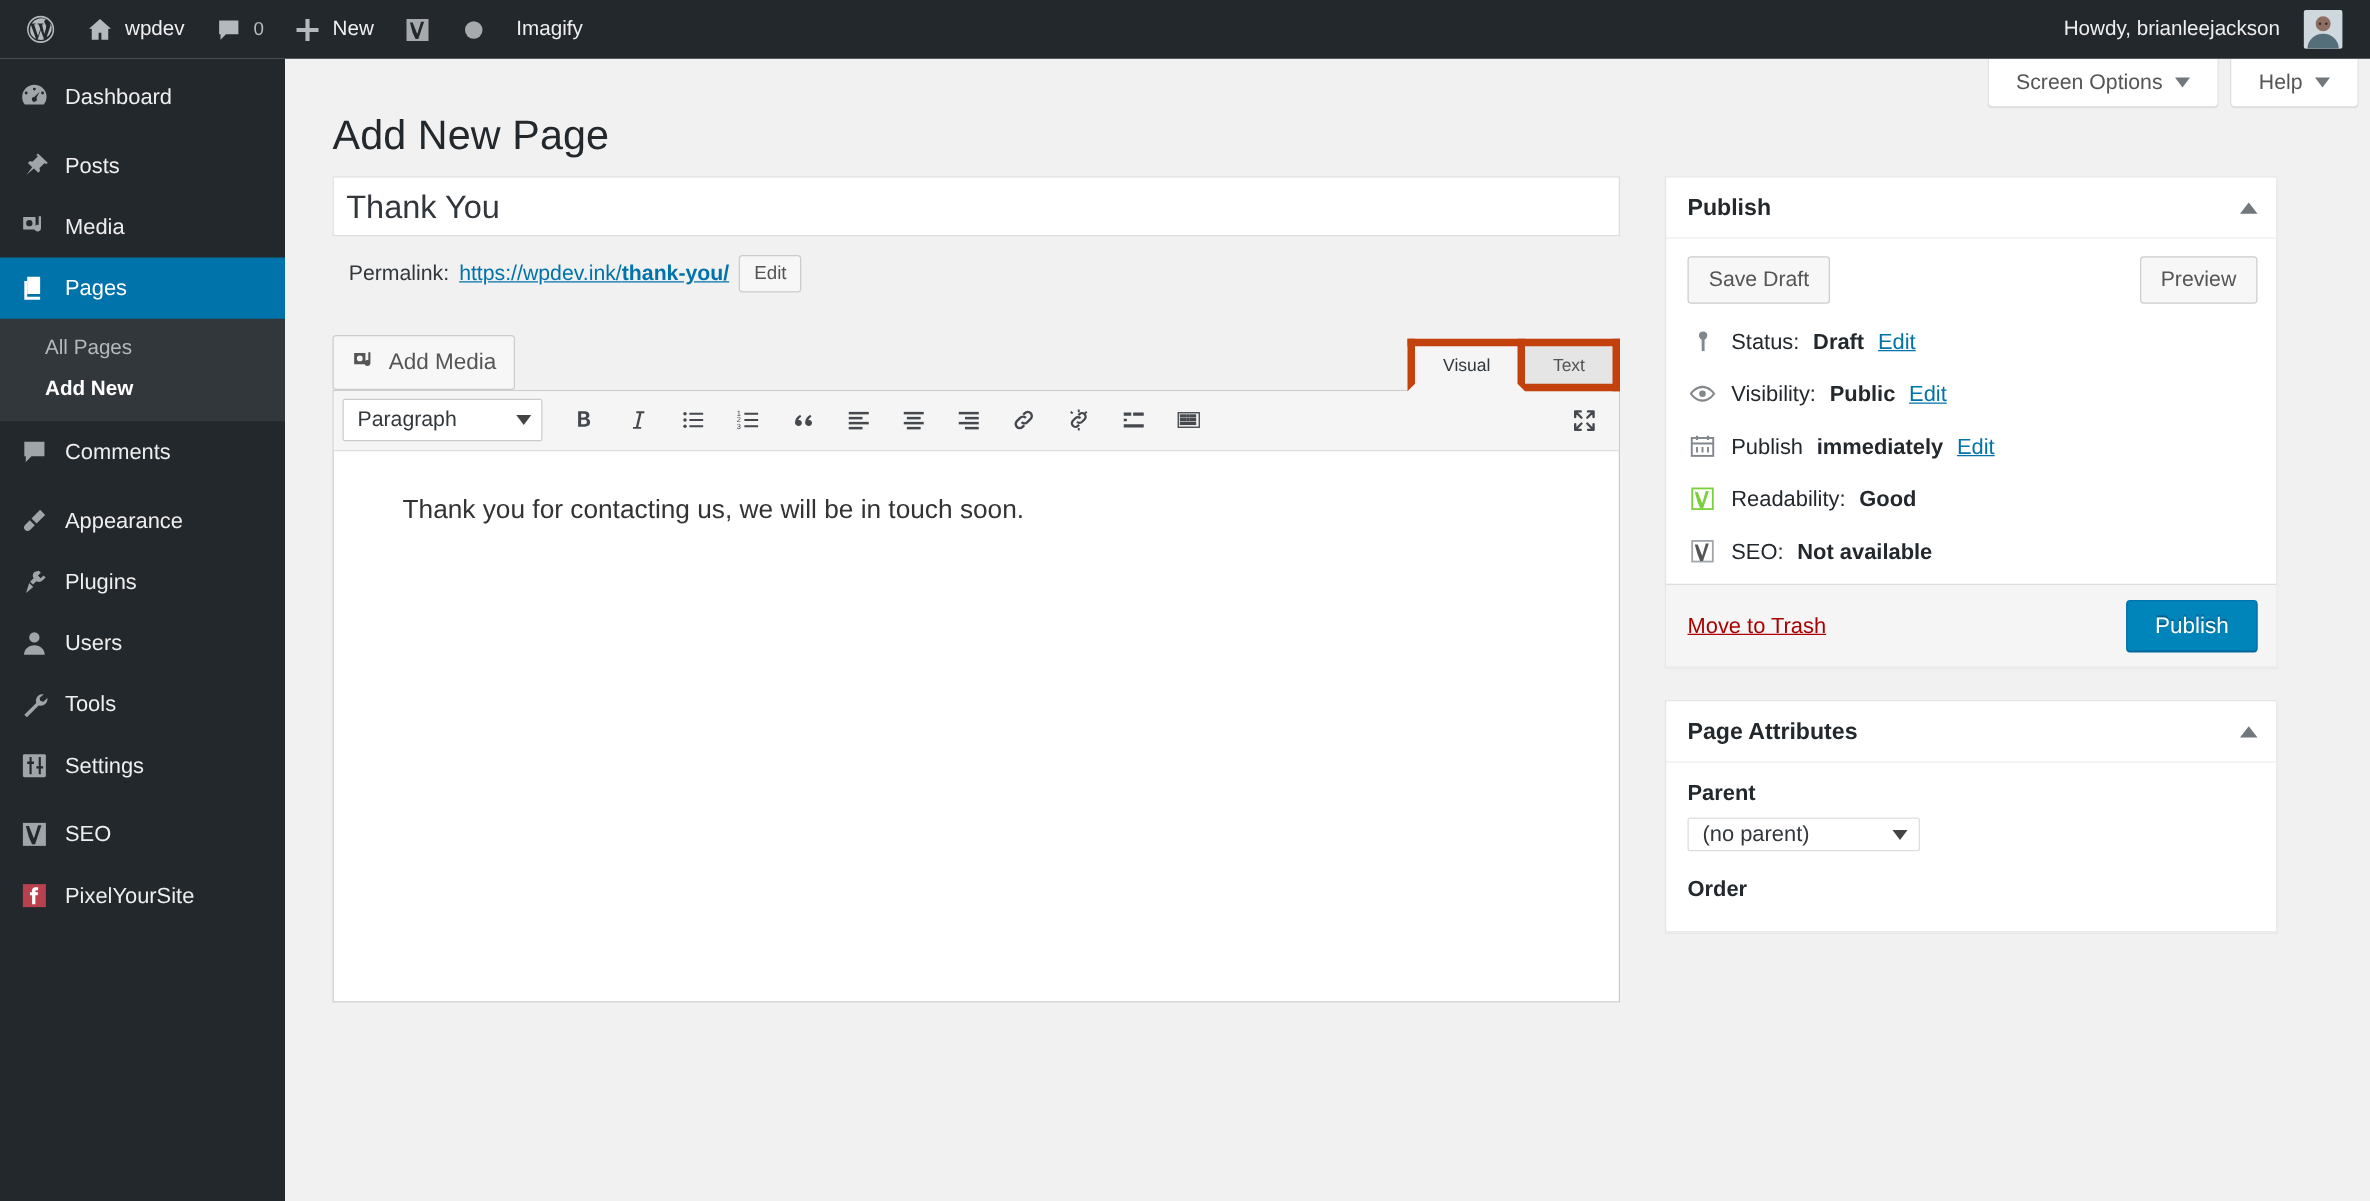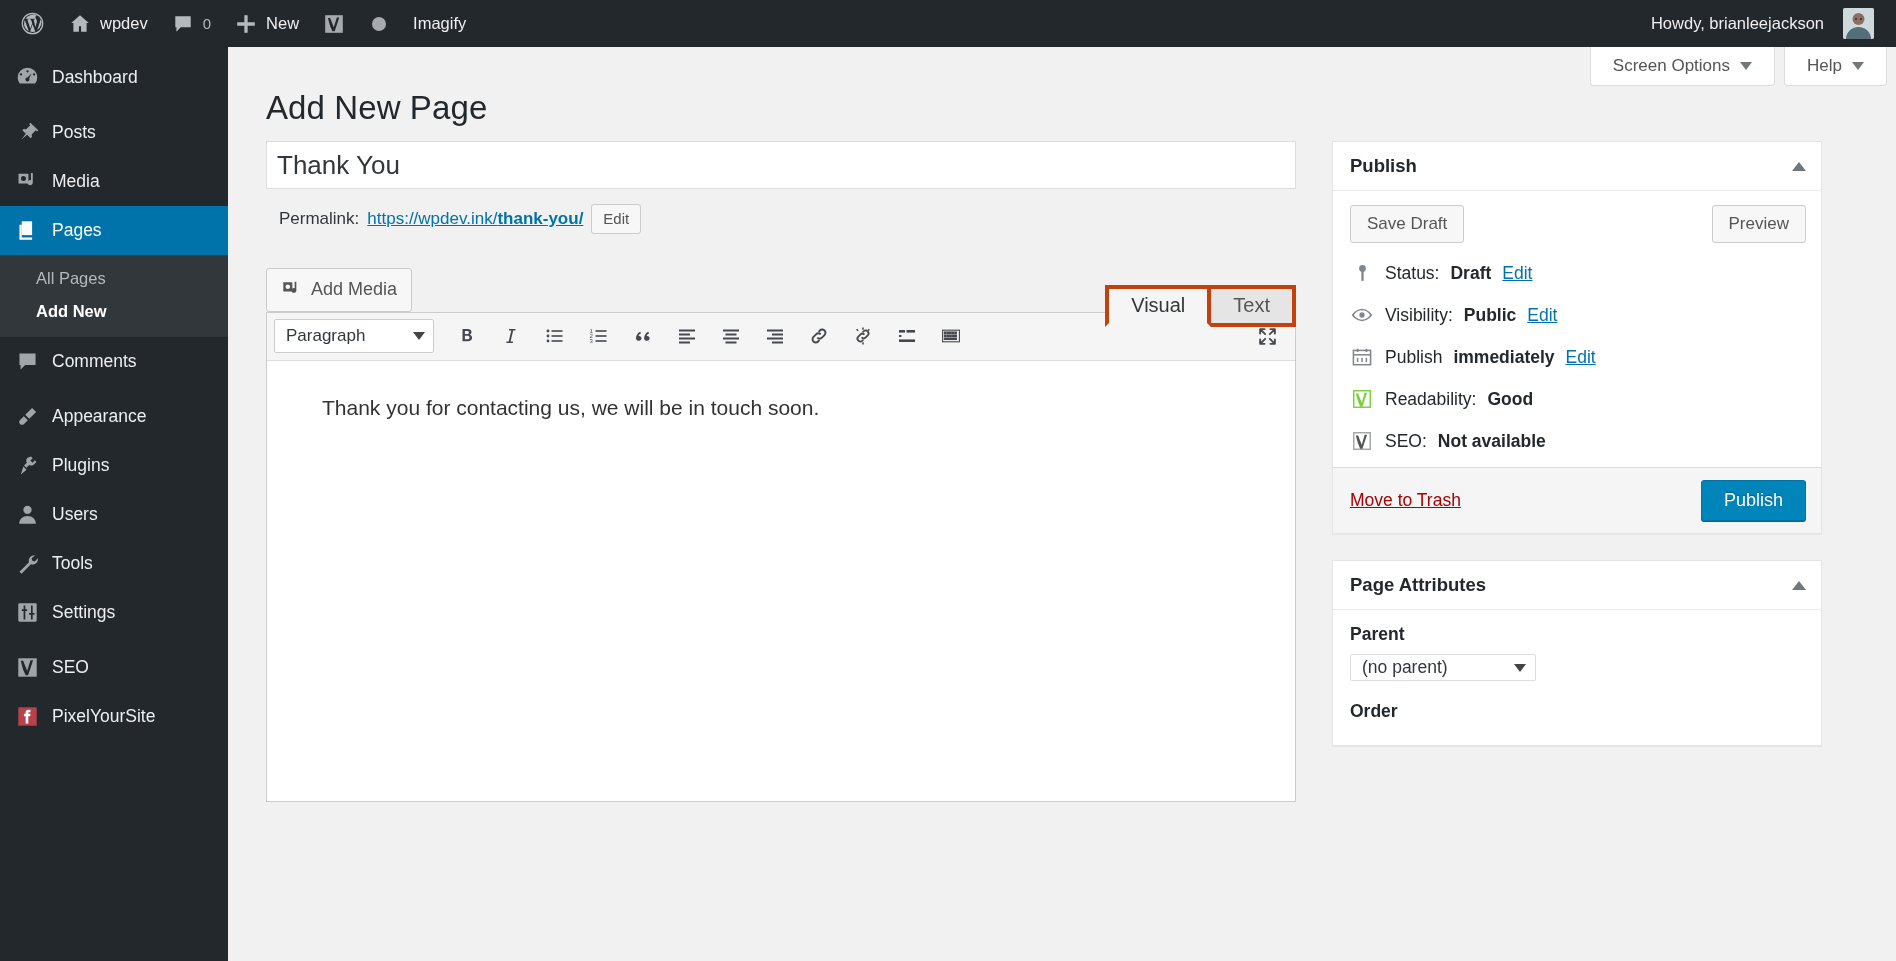--- a/index.html
+++ b/index.html
@@ -160,25 +160,25 @@
     height: 44px; padding: 12px 14px;
     display: flex; align-items: center; gap: 9px;
     font-size: 18px; color: #555; cursor: pointer;
   }
   .editor-tabs {
     margin-left: auto; display: flex; align-items: flex-end;
   }
   .etab {
     height: 42px; padding: 0 22px;
     display: flex; align-items: center;
-    font-size: 20px; color: #555;
-    border: 4px solid #c2410c;
+    font-size: 14px; color: #555;
+    border: 6px solid #c2410c;
     background: #e5e5e5;
     cursor: pointer;
-    position: relative; top: 15px;
+    position: relative; top: 1px;
   }
   .etab.active {
     background: #f5f5f5; border-bottom-color: #f5f5f5; color: #32373c;
   }
   .etab + .etab { margin-left: 0; border-left: none; }
 
   .editor-box {
     border: 1px solid #ccc; background: #fff;
     width: 1030px;
   }

